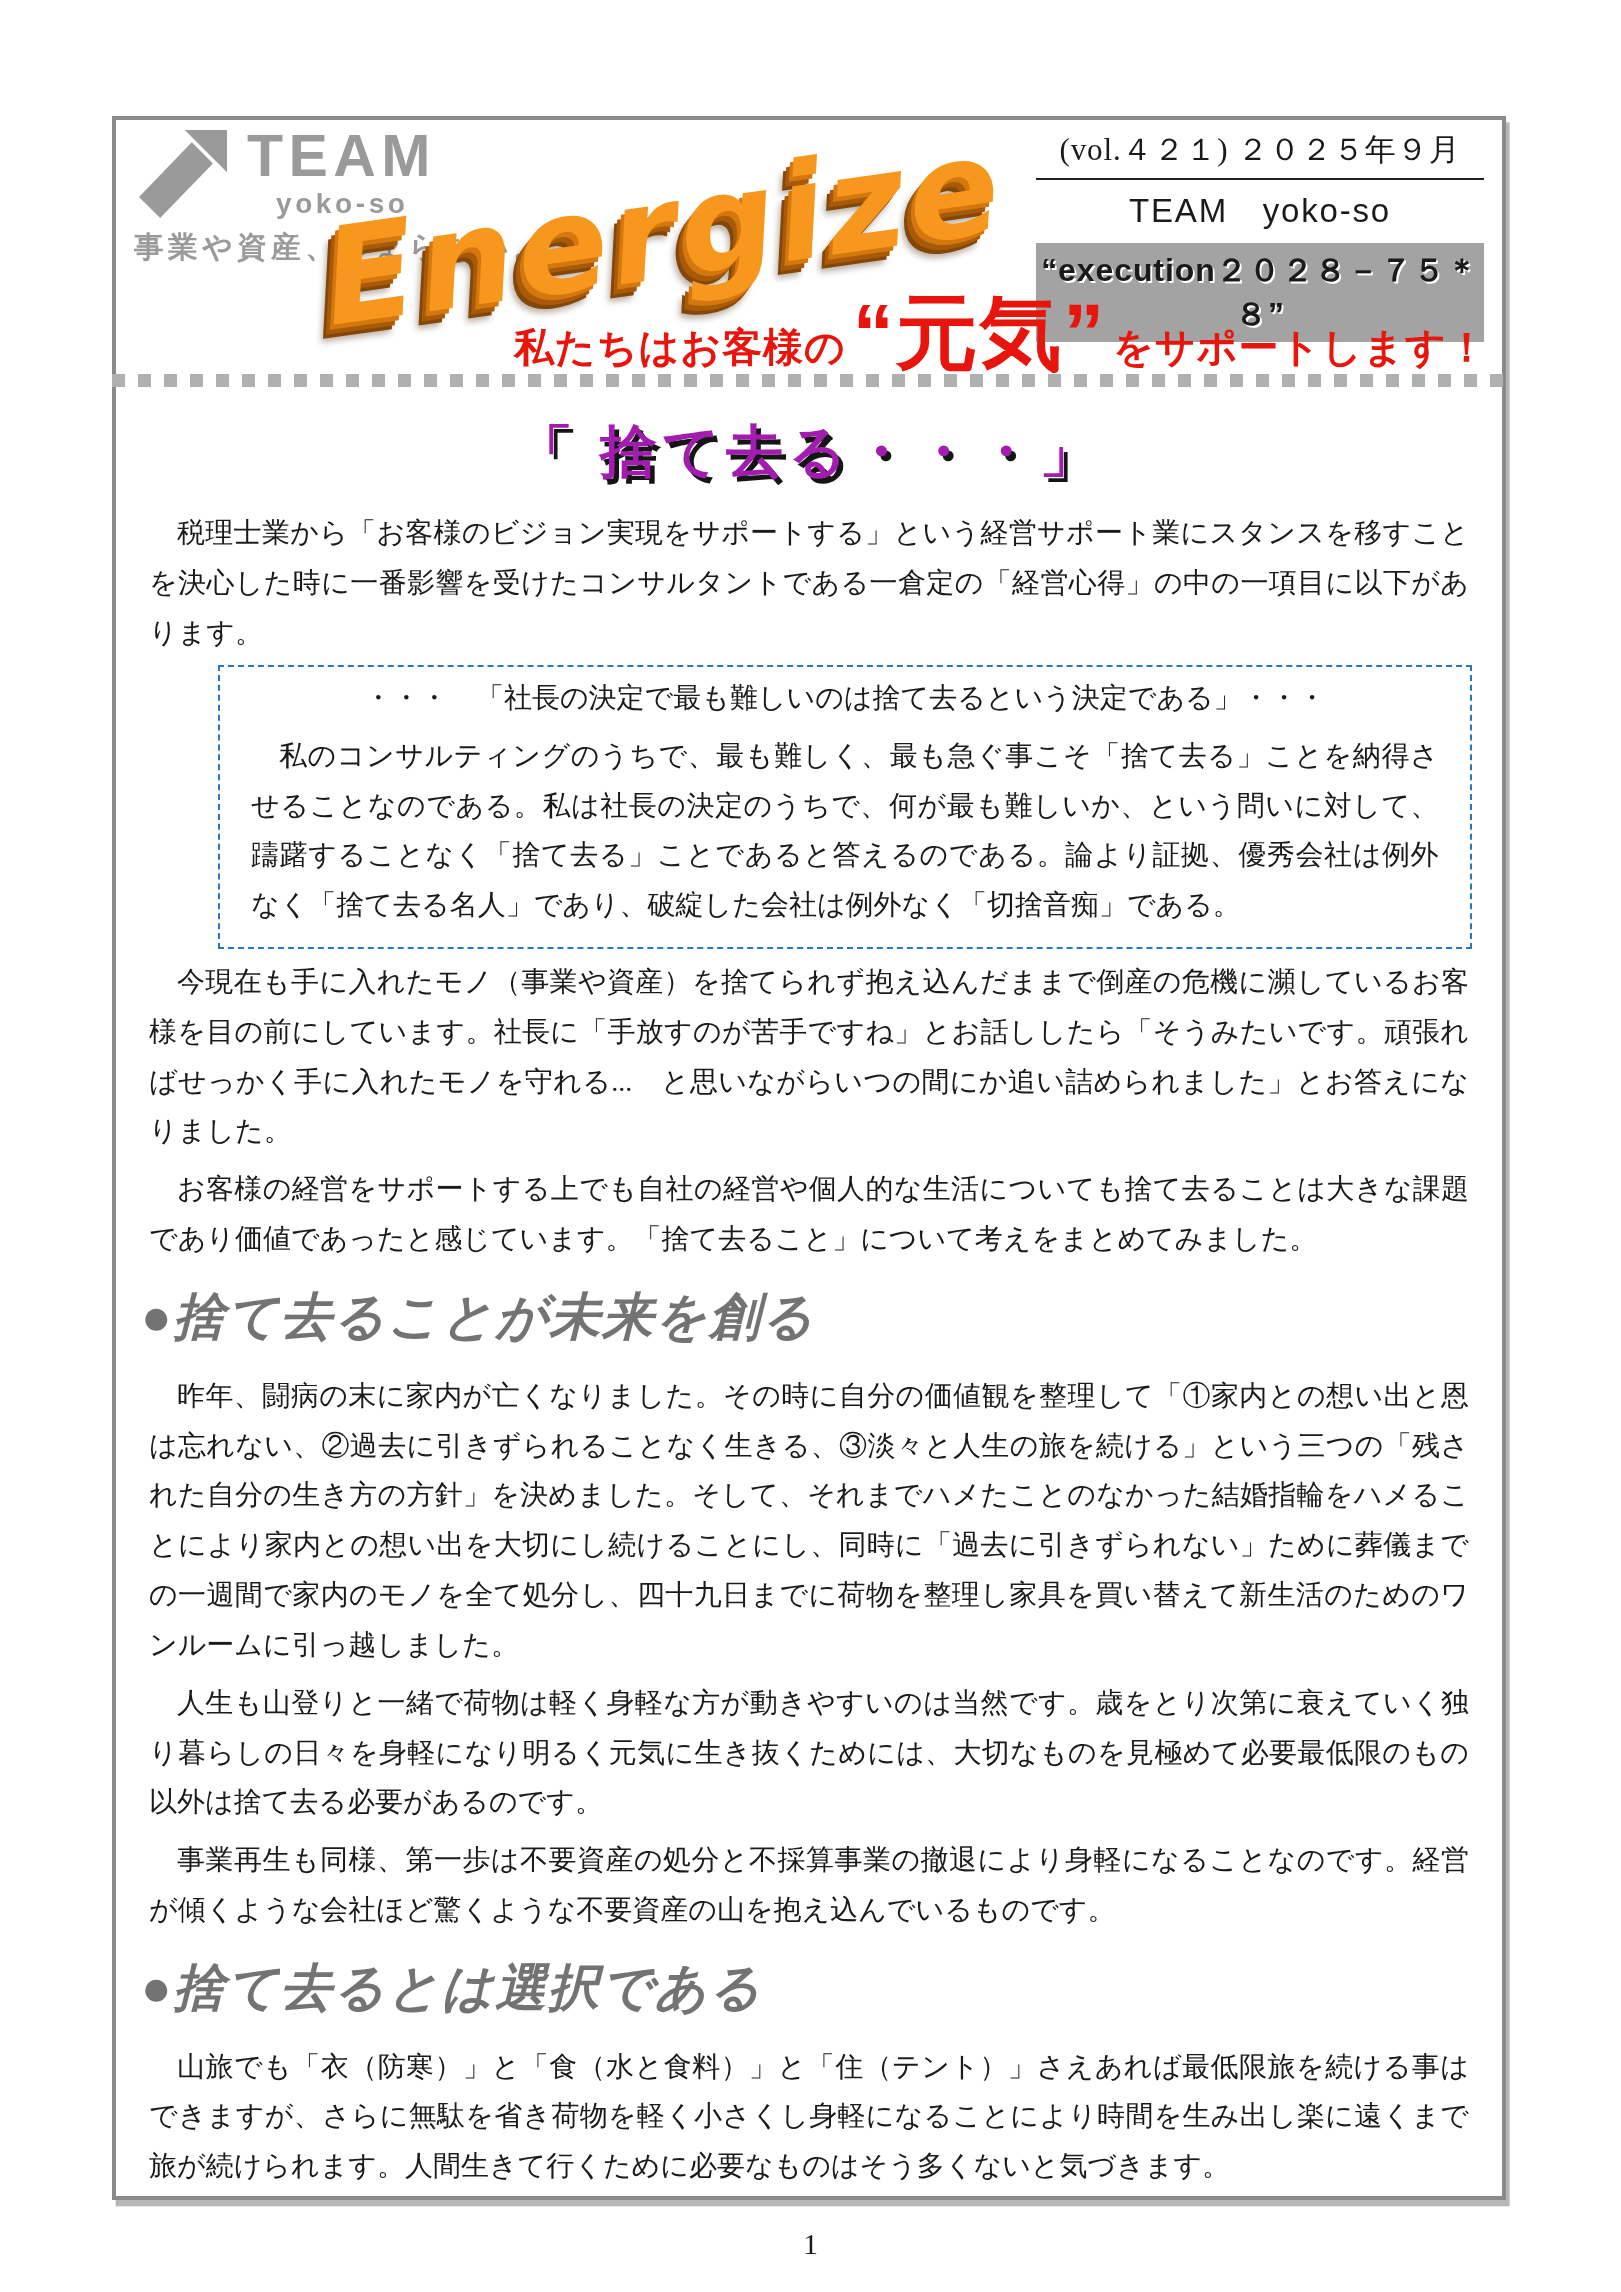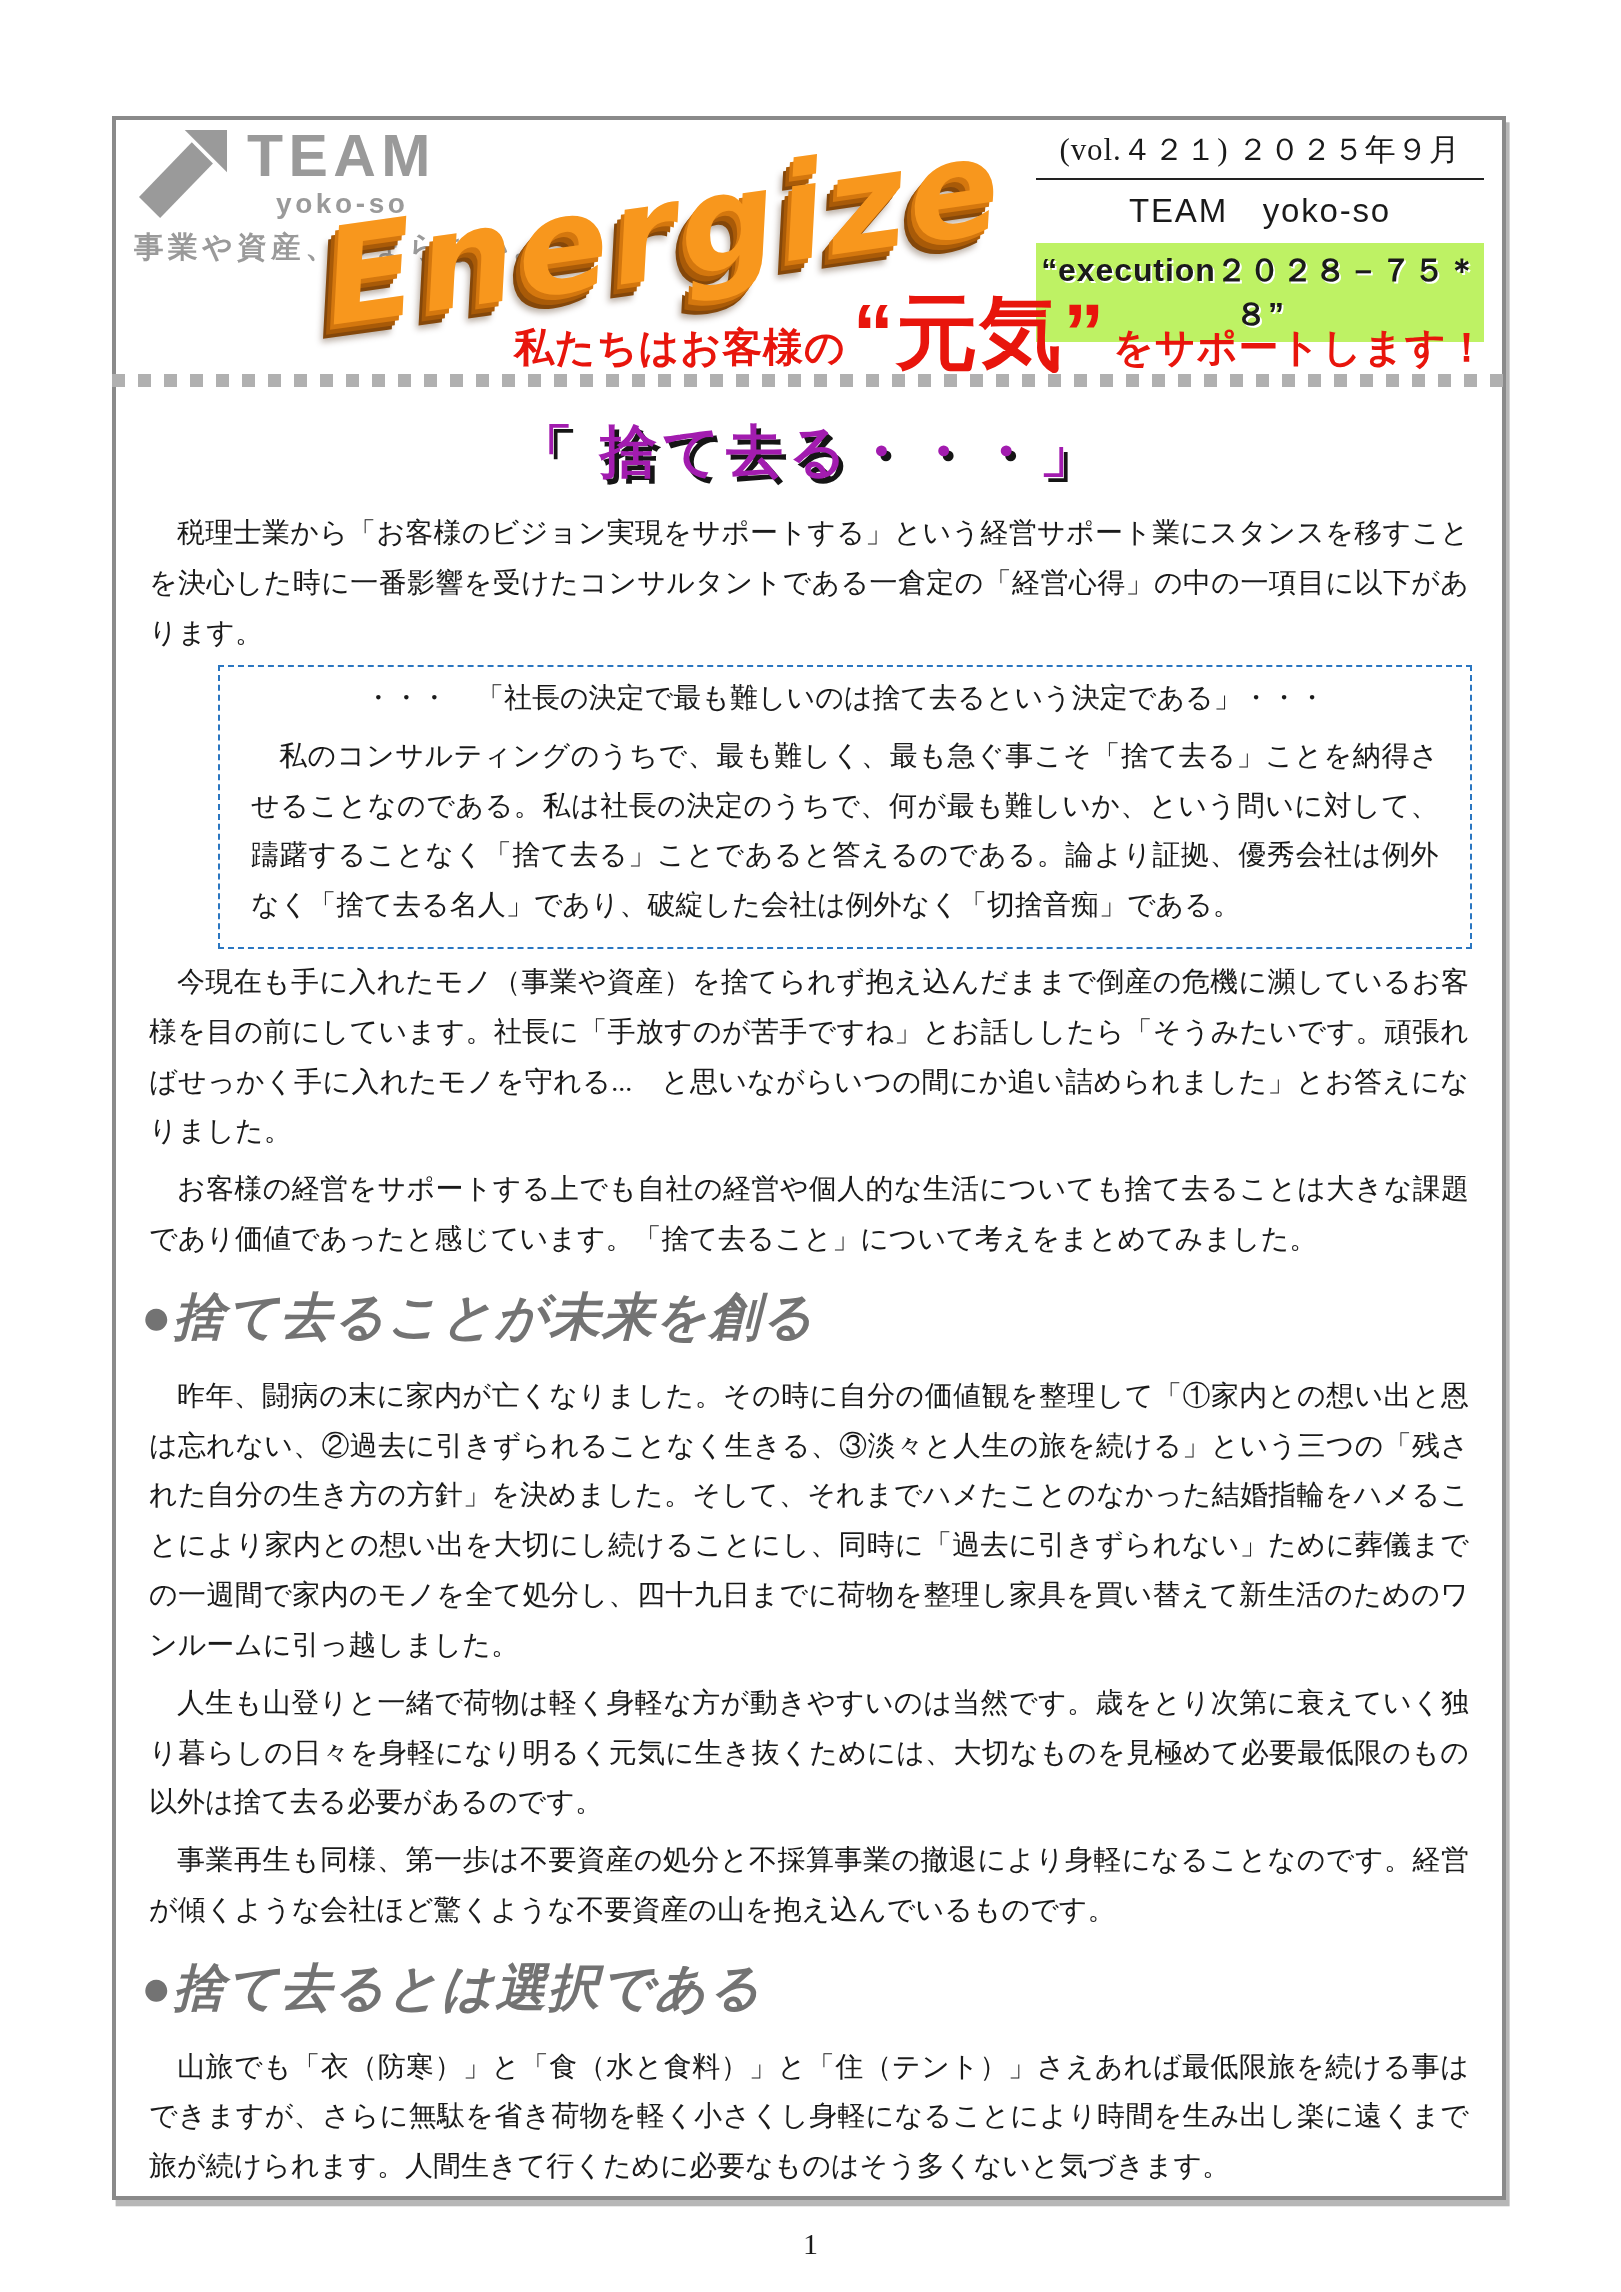--- a/index.html
+++ b/index.html
@@ -16,21 +16,21 @@
   .logo-sub{font-size:28px;letter-spacing:3.6px;margin:3.6px 0 0 29px;}
   .tagline{position:absolute;left:18px;top:107px;color:#9a9a9a;font-weight:bold;font-size:29.6px;
            letter-spacing:4.5px;font-family:"Liberation Sans","DejaVu Sans",sans-serif;}
   .energize{position:absolute;left:99px;top:34px;width:896px;text-align:center;z-index:2;
             font-family:"DejaVu Sans","Liberation Sans",sans-serif;font-weight:bold;font-style:italic;
             font-size:134px;letter-spacing:3.6px;color:#f8971d;transform:rotate(-8deg);
             text-shadow:-4.5px 4.5px 0 #d4770e,-9px 9px 0 #a85a08,-12.5px 12.5px 0 #84470a,-15px 16px 6.3px rgba(60,30,0,.35);}
   .issue{position:absolute;right:18px;top:9px;width:448px;text-align:center;}
   .issue-vol{font-size:31px;letter-spacing:0.9px;padding-bottom:7.2px;border-bottom:2.7px solid #222;}
   .issue-team{font-size:33px;margin-top:9px;letter-spacing:1.8px;font-family:"Liberation Sans","DejaVu Sans",sans-serif;}
-  .issue-exec{margin-top:9px;background:#bef264;font-weight:bold;font-size:32px;padding:5.4px 3.6px;
+  .issue-exec{margin-top:9px;background:#a3a3a3;font-weight:bold;font-size:32px;padding:5.4px 3.6px;
               letter-spacing:0.9px;text-shadow:1.8px 1.8px 0 #ffffff;
               font-family:"Liberation Sans","DejaVu Sans",sans-serif;}
   .slogan{position:absolute;right:14.3px;top:172px;display:flex;align-items:baseline;z-index:3;
           color:#e8150c;font-weight:bold;white-space:nowrap;
           font-family:"Liberation Sans","DejaVu Sans",sans-serif;}
   .slogan-pre,.slogan-post{font-size:40px;letter-spacing:0.9px;}
   .slogan-em{font-size:82px;line-height:1;margin:0 7px;letter-spacing:1.8px;}
   .divider{position:absolute;left:-4.5px;right:-4.5px;top:254px;height:13.4px;
            background:repeating-linear-gradient(90deg,#b0b0b0 0 13.4px,transparent 13.4px 26px);}
   

